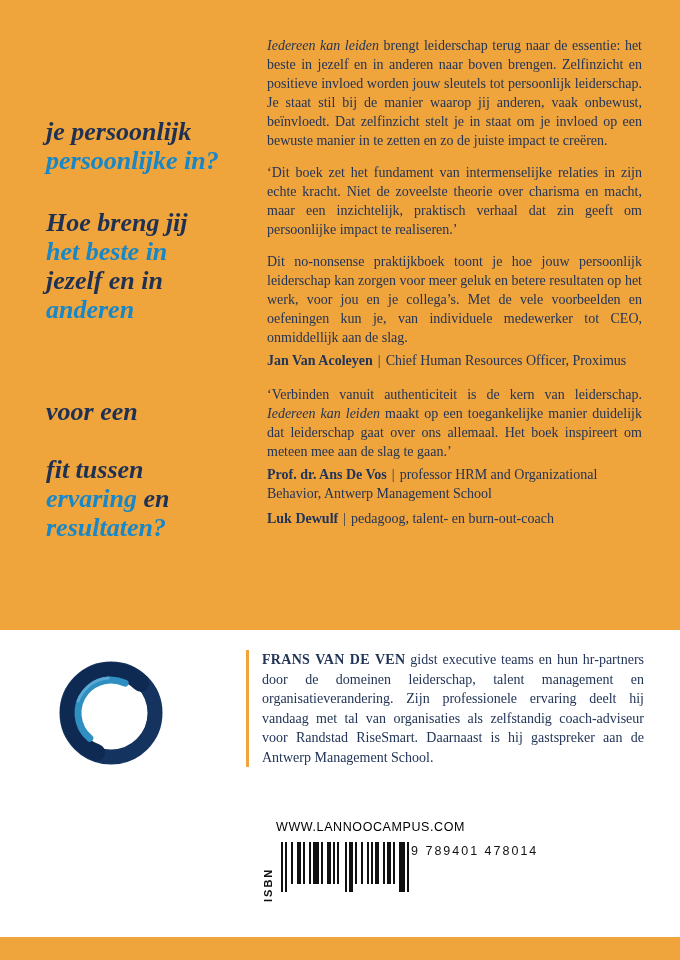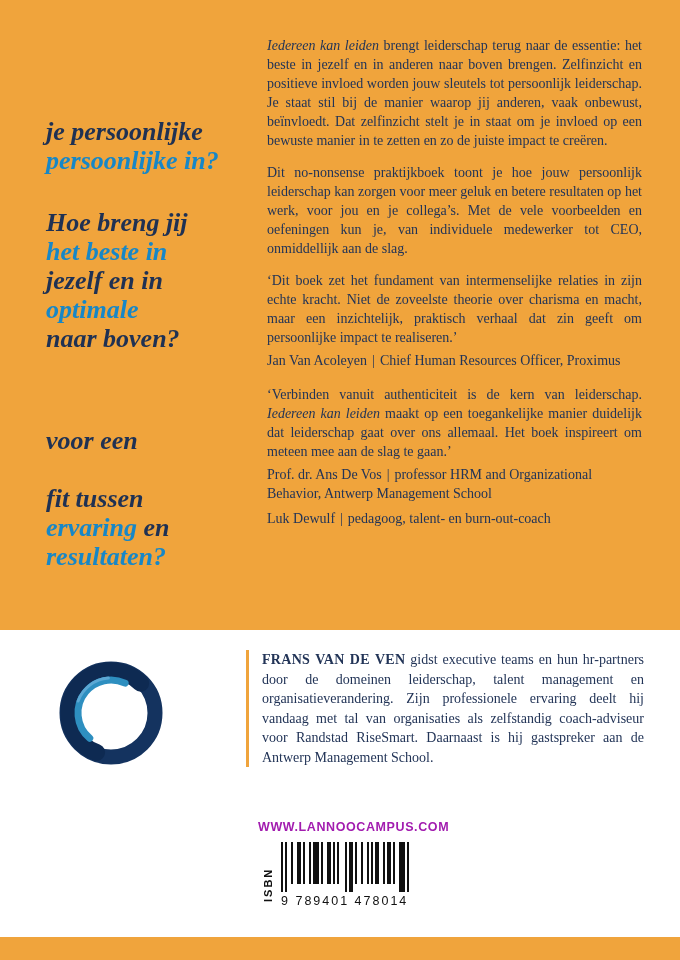--- a/index.html
+++ b/index.html
@@ -24,84 +24,84 @@
   
   .bodycol{
     position:absolute;left:267px;top:36px;width:375px;
     color:#223457;
     font-size:14px;line-height:19px;
     text-align:justify;
   }
   .bodycol p{margin:0 0 13px 0;}
   .bodycol p.attrib{margin:-9px 0 15px 0;text-align:left;}
   .it{font-style:italic;}
-  .attrib strong{font-weight:400;}
+  .attrib strong{font-weight:700;}
   .sep{margin:0 5px;color:#223457;}
   
   .footer{
     position:absolute;left:0;top:630px;width:680px;height:307px;
     background:#FFFFFF;
     padding-left:19px;
   }
   .logo{position:absolute;left:50px;top:22px;width:122px;height:122px;}
   .bio{
     position:absolute;left:246px;top:20px;width:398px;
     border-left:3px solid #F0A43C;
     padding-left:13px;box-sizing:border-box;
     color:#223457;font-size:14px;line-height:19.5px;text-align:justify;
   }
   .bio p{margin:0;}
   .bio strong{font-weight:700;letter-spacing:.3px;}
   .website{
-    position:absolute;left:258px;top:190px;
+    position:absolute;left:276px;top:190px;
     font-family:"Liberation Sans","DejaVu Sans",sans-serif;
-    font-weight:700;font-size:12.5px;letter-spacing:.6px;
-    color:#a21caf;
+    font-weight:400;font-size:12.5px;letter-spacing:.6px;
+    color:#000000;
   }
   
   .barcode-block{
     position:absolute;left:262px;top:212px;
     display:flex;align-items:flex-start;
   }
   .isbn-vert{
     writing-mode:vertical-rl;transform:rotate(180deg);
     font-family:"Liberation Sans","DejaVu Sans",sans-serif;
     font-weight:700;font-size:11px;letter-spacing:2px;
     color:#111;height:60px;margin-right:7px;
   }
-  .barcode-right{display:flex;flex-direction:column;}
+  .barcode-right{display:flex;}
   .bars{display:flex;align-items:flex-start;height:50px;}
   .bars .bar{background:#111;height:42px;}
   .bars .space{background:transparent;height:42px;}
   .bars .guard{height:50px;}
   .digits{
     margin-top:2px;
     font-family:"Liberation Sans","DejaVu Sans",sans-serif;
     font-size:12.5px;letter-spacing:2px;color:#111;
   }
 </style>
 </head>
 <body>
 
 <div class="page">
 
   <div class="questions">
-    <h2 class="question"><br><span class="navy">je persoonlijke</span><br><span class="blue">persoonlijke in?</span></h2>
+    <h2 class="question"><br><span class="navy">je persoonlijk</span><br><span class="blue">persoonlijke in?</span></h2>
 
-    <h2 class="question q-gap-lg"><span class="navy">Hoe breng jij</span><br><span class="blue">het beste in</span><br><span class="navy">jezelf en in</span><br><span class="blue">optimale</span><br><span class="navy">naar boven?</span></h2>
+    <h2 class="question q-gap-lg"><span class="navy">Hoe breng jij</span><br><span class="blue">het beste in</span><br><span class="navy">jezelf en in</span><br><span class="blue">anderen</span><br></h2>
 
     <h2 class="question"><br><span class="navy">voor een</span><br><br><span class="navy">fit tussen</span><br><span class="blue">ervaring </span><span class="navy">en</span><br><span class="blue">resultaten?</span></h2>
   </div>
 
   <div class="bodycol">
     <p><span class="it">Iedereen kan leiden</span><span> brengt leiderschap terug naar de essentie: het beste in jezelf en in anderen naar boven brengen. Zelfinzicht en positieve invloed worden jouw sleutels tot persoonlijk leiderschap. Je staat stil bij de manier waarop jij anderen, vaak onbewust, beïnvloedt. Dat zelfinzicht stelt je in staat om je invloed op een bewuste manier in te zetten en zo de juiste impact te creëren.</span></p>
 
+    <p>‘Dit boek zet het fundament van intermenselijke relaties in zijn echte kracht. Niet de zoveelste theorie over charisma en macht, maar een inzichtelijk, praktisch verhaal dat zin geeft om persoonlijke impact te realiseren.’</p>
+
     <p>Dit no-nonsense praktijkboek toont je hoe jouw persoonlijk leiderschap kan zorgen voor meer geluk en betere resultaten op het werk, voor jou en je collega’s. Met de vele voorbeelden en oefeningen kun je, van individuele medewerker tot CEO, onmiddellijk aan de slag.</p>
-
-    <p>‘Dit boek zet het fundament van intermenselijke relaties in zijn echte kracht. Niet de zoveelste theorie over charisma en macht, maar een inzichtelijk, praktisch verhaal dat zin geeft om persoonlijke impact te realiseren.’</p>
     <p class="attrib"><strong>Jan Van Acoleyen</strong><span class="sep">|</span><span>Chief Human Resources Officer, Proximus</span></p>
 
     <p><span>‘Verbinden vanuit authenticiteit is de kern van leiderschap. </span><span class="it">Iedereen kan leiden</span><span> maakt op een toegankelijke manier duidelijk dat leiderschap gaat over ons allemaal. Het boek inspireert om meteen mee aan de slag te gaan.’</span></p>
     <p class="attrib"><strong>Prof. dr. Ans De Vos</strong><span class="sep">|</span><span>professor HRM and Organizational Behavior, Antwerp Management School</span></p>
 
     <p class="attrib"><strong>Luk Dewulf</strong><span class="sep">|</span><span>pedagoog, talent- en burn-out-coach</span></p>
   </div>
 
   <div class="footer">
 

